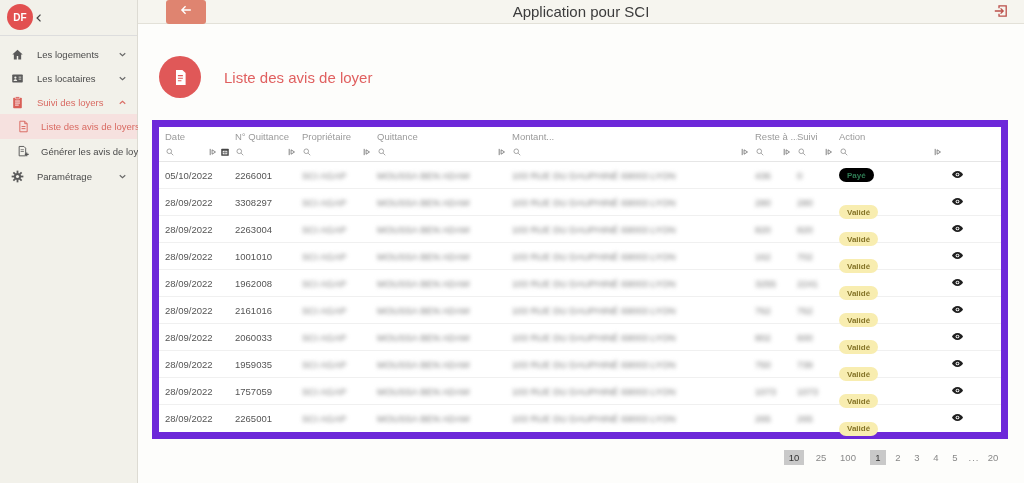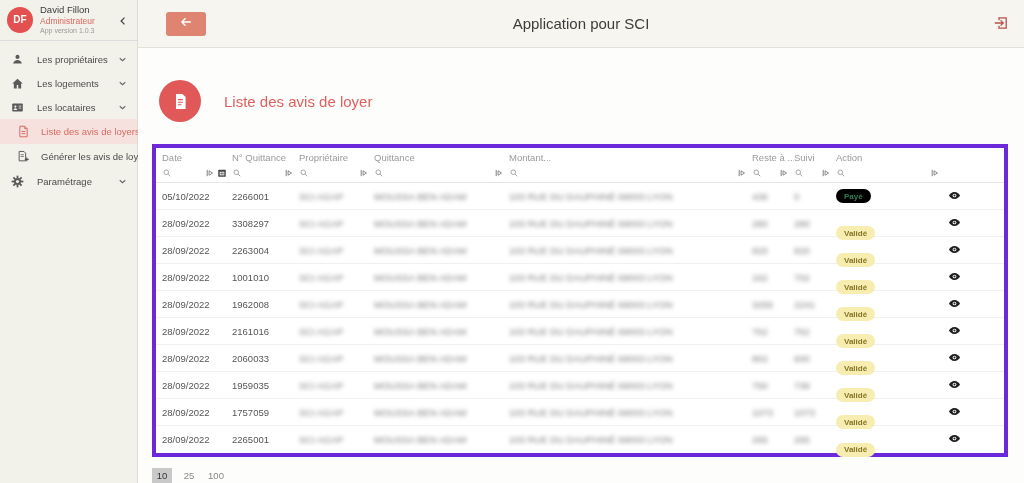--- a/index.html
+++ b/index.html
@@ -30,98 +30,79 @@
   .menu-item.active .label { color:#d96a62; }
   .submenu-item { display:flex; align-items:center; height:25px; padding:0 6px 0 17px; cursor:pointer; }
   .submenu-item .icon { width:13px; height:13px; flex-shrink:0; }
   .submenu-item .icon svg { width:13px; height:13px; display:block; }
   .submenu-item .label { margin-left:11px; font-size:9.5px; color:#4a4a4a; white-space:nowrap; }
   .submenu-item.selected { background:#f6e1df; }
   .submenu-item.selected .label { color:#d96a62; }
 
   
   .main { flex:1; display:flex; flex-direction:column; background:#fdfdfb; }
-  .topbar { height:48px; background:#f6f5ef; border-bottom:1px solid #e3e1d8; display:flex; align-items:center; position:relative; flex-shrink:0; }
+  .topbar { height:24px; background:#f6f5ef; border-bottom:1px solid #e3e1d8; display:flex; align-items:center; position:relative; flex-shrink:0; }
   .back-btn { width:40px; height:24px; background:#df8470; border:none; border-radius:3px; margin-left:28px;
     display:flex; align-items:center; justify-content:center; cursor:pointer; z-index:1; }
   .back-btn svg { width:14px; height:14px; }
   .topbar-title { position:absolute; left:0; right:0; text-align:center; font-size:15px; color:#3c3c3c; }
   .logout-btn { margin-left:auto; margin-right:13px; width:18px; height:18px; cursor:pointer; z-index:1; }
   .logout-btn svg { width:16px; height:16px; }
 
   .content { flex:1; padding:0 16px 0 14px; }
   .page-head { display:flex; align-items:center; margin-top:31px; margin-left:7px; height:44px; }
   .page-icon { width:42px; height:42px; border-radius:50%; background:#e05858; display:flex; align-items:center; justify-content:center; flex-shrink:0; }
   .page-icon svg { width:19px; height:19px; }
   .page-title { margin-left:23px; font-size:15px; color:#e06060; }
 
   
-  .grid { margin-top:21px; border:4px solid #6d28d9; background:#fff; }
+  .grid { margin-top:21px; border:7px solid #6d28d9; background:#fff; }
   .gridrow { display:grid; grid-template-columns:70px 67px 75px 135px 243px 42px 42px 109px 1fr;
     align-items:center; padding:0 6px; }
   .thead { height:16px; padding-top:3px; }
   .thead .th { font-size:9.5px; color:#9a9a9a; white-space:nowrap; overflow:hidden; cursor:pointer; }
   .tfilter { height:19px; border-bottom:1px solid #e6e6e6; }
   .fcell { display:flex; align-items:center; justify-content:space-between; height:100%; padding-right:5px; cursor:text; }
   .fcell .ficon svg { width:10px; height:10px; display:block; }
   .fright { display:flex; align-items:center; gap:2px; }
   .fright span svg { width:10px; height:10px; display:block; }
   .trow { height:27px; border-bottom:1px solid #f0f0f0; font-size:9.5px; color:#555; }
   .trow:last-child { border-bottom:none; }
   .cell { white-space:nowrap; overflow:hidden; padding-right:4px; }
   .blurred { filter:blur(2px); color:#7d7d7d; }
   .badge { display:inline-block; padding:2.5px 8px; border-radius:9px; font-size:8px; font-weight:bold; }
   .badge.paye { background:#000000; color:#2f7d54; }
   .badge.valide { background:#f8edb0; color:#857427;margin-top:20px; }
   .action-cell { padding-left:3px; }
   .eye-btn { width:14px; height:14px; border:none; background:transparent; cursor:pointer; padding:0; }
   .eye-btn svg { width:13px; height:13px; display:block; }
 
-  .grid-footer { display:flex; justify-content:flex-start; align-items:center; margin-top:8px; }
+  .grid-footer { display:flex; justify-content:flex-end; align-items:center; margin-top:8px; }
   .sizes .size { display:inline-block; min-width:20px; height:15px; line-height:15px; text-align:center;
     font-size:9.5px; color:#888; margin-right:7px; cursor:pointer; }
   .sizes .size.active { background:#c9c9c9; color:#333; }
   .pages { margin-right:8px; }
   .pages .page { display:inline-block; min-width:14px; height:15px; line-height:15px; text-align:center;
     font-size:9.5px; color:#888; margin-left:5px; cursor:pointer; }
   .pages .page.active { background:#c9c9c9; color:#333; min-width:16px; }
   .pages .page.ellipsis { cursor:default; letter-spacing:1px; }
 </style>
 </head>
 <body>
 
 <div class="app">
 
   <aside class="sidebar">
     <div class="user">
       <div class="avatar">DF</div>
-      <div class="user-info">
-        <div class="user-name">David Fillon</div>
-        <div class="user-role">Administrateur</div>
-        <div class="user-version">App version 1.0.3</div>
-      </div>
       <span class="collapse-btn"><svg viewBox="0 0 16 16" fill="none" stroke="#444" stroke-width="1.7">
             <path d="M10 3.5 5.5 8 10 12.5"></path>
           </svg></span>
     </div>
     <nav class="menu">
-        <div class="menu-item">
-    <span class="icon">
-            <svg viewBox="0 0 16 16" fill="#5a5a5a">
-              <circle cx="8" cy="4.8" r="2.5"></circle>
-              <path d="M2.6 13c.6-2.9 3-4.4 5.4-4.4s4.8 1.5 5.4 4.4z"></path>
-            </svg>
-          </span>
-    <span class="label">Les propriétaires</span>
-    <span class="chevron">
-            <svg viewBox="0 0 16 16" fill="none" stroke="currentColor" stroke-width="1.6">
-              <path d="M4 6.2l4 3.6 4-3.6"></path>
-            </svg>
-          </span>
-  </div>
         <div class="menu-item">
     <span class="icon">
             <svg viewBox="0 0 16 16" fill="#5a5a5a">
               <path d="M8 2 1.6 8h1.9v6h3.6v-4.2h1.8V14h3.6V8h1.9z"></path>
             </svg>
           </span>
     <span class="label">Les logements</span>
     <span class="chevron">
             <svg viewBox="0 0 16 16" fill="none" stroke="currentColor" stroke-width="1.6">
               <path d="M4 6.2l4 3.6 4-3.6"></path>
@@ -134,20 +115,35 @@
               <rect x="1.5" y="3" width="13" height="10" rx="1" fill="#5a5a5a"></rect>
               <circle cx="5.4" cy="6.8" r="1.4" fill="#f2f1ea"></circle>
               <path d="M3.1 11c.4-1.5 1.3-2.1 2.3-2.1s1.9.6 2.3 2.1z" fill="#f2f1ea"></path>
               <path d="M9.4 6.3h3.2M9.4 8.8h3.2" stroke="#f2f1ea" stroke-width="1"></path>
             </svg>
           </span>
     <span class="label">Les locataires</span>
     <span class="chevron">
             <svg viewBox="0 0 16 16" fill="none" stroke="currentColor" stroke-width="1.6">
               <path d="M4 6.2l4 3.6 4-3.6"></path>
+            </svg>
+          </span>
+  </div>
+        <div class="menu-item active">
+    <span class="icon">
+            <svg viewBox="0 0 16 16">
+              <rect x="2.7" y="2.2" width="10.6" height="13" rx="1" fill="#d95f57"></rect>
+              <rect x="5.4" y="0.9" width="5.2" height="2.6" rx="0.7" fill="#d95f57" stroke="#fff" stroke-width="0.7"></rect>
+              <path d="M5 6.2h6M5 8.7h6M5 11.2h4.5" stroke="#fff" stroke-width="1.1"></path>
+            </svg>
+          </span>
+    <span class="label">Suivi des loyers</span>
+    <span class="chevron">
+            <svg viewBox="0 0 16 16" fill="none" stroke="currentColor" stroke-width="1.6">
+              <path d="M4 9.8 8 6.2l4 3.6"></path>
             </svg>
           </span>
   </div>
         <div class="submenu-item selected">
     <span class="icon">
             <svg viewBox="0 0 16 16" fill="none" stroke="#d96a62" stroke-width="1.2">
               <path d="M3.5 1.5h6l3 3v10h-9z"></path>
               <path d="M9.5 1.5v3h3"></path>
               <path d="M5.6 8h4.8M5.6 10.6h4.8"></path>
             </svg>
@@ -534,16 +530,17 @@
                       <circle cx="8" cy="8" r="2.3" fill="#fff"></circle>
                       <circle cx="8" cy="8" r="1.25" fill="#1f1f1f"></circle>
                     </svg></span></button>
     </div>
   </div>
           </div>
       </div>
 
       <div class="grid-footer">
         <div class="sizes"><span class="size active">10</span><span class="size">25</span><span class="size">100</span></div>
+        <div class="pages"><span class="page active">1</span><span class="page">2</span><span class="page">3</span><span class="page">4</span><span class="page">5</span><span class="page ellipsis">...</span><span class="page">20</span></div>
       </div>
     </div>
   </div>
 </div>
 
 </body></html>

